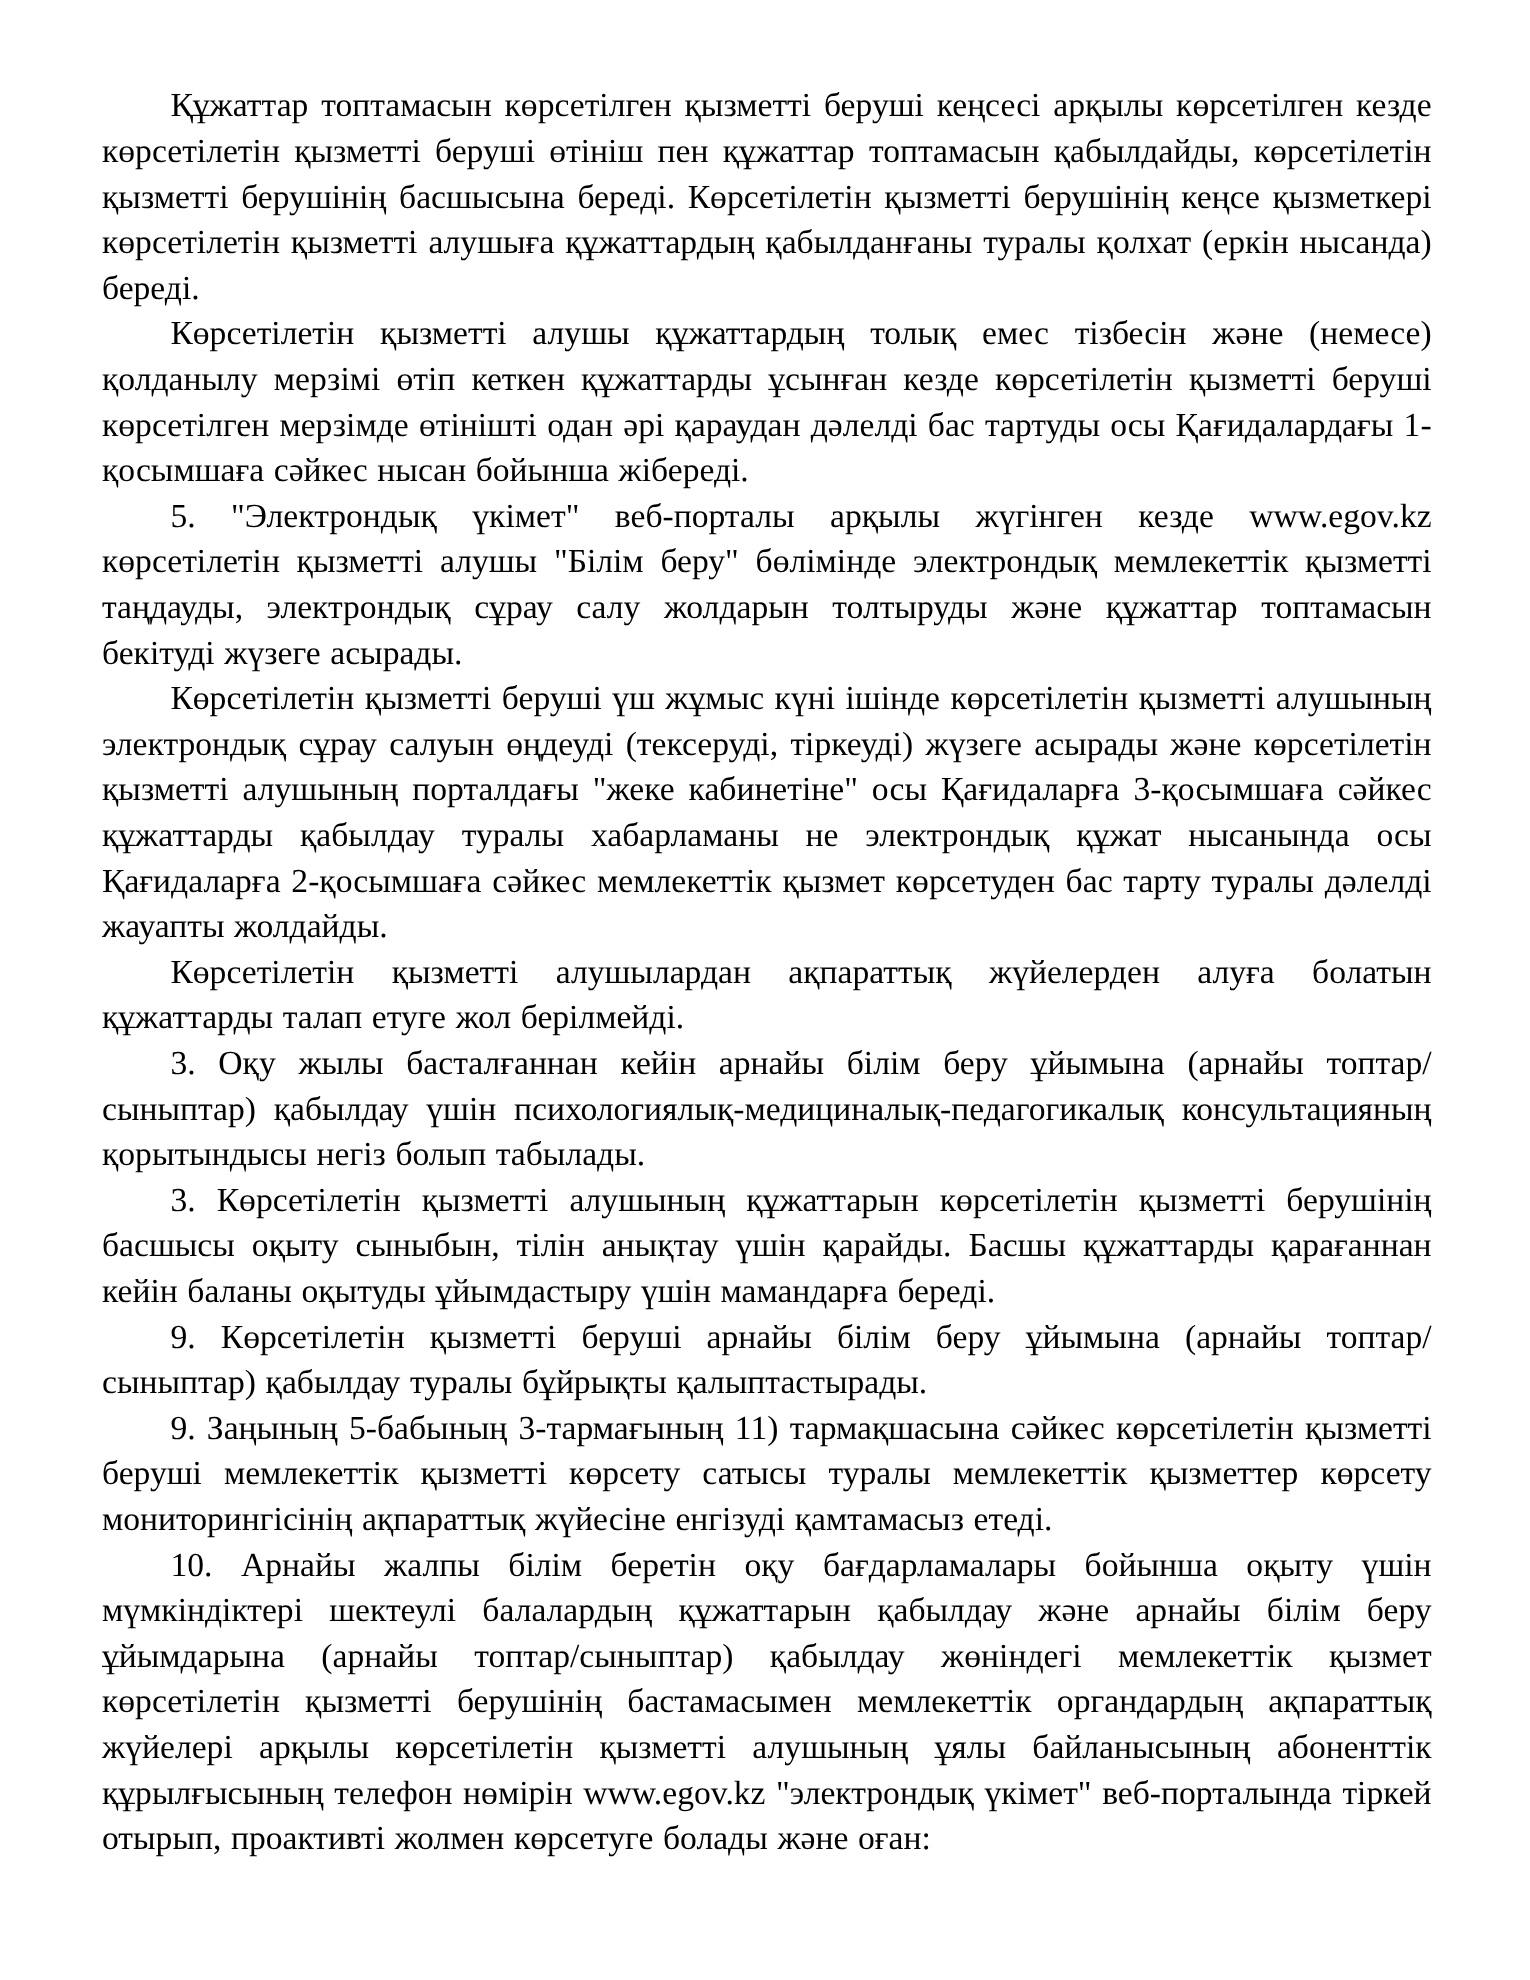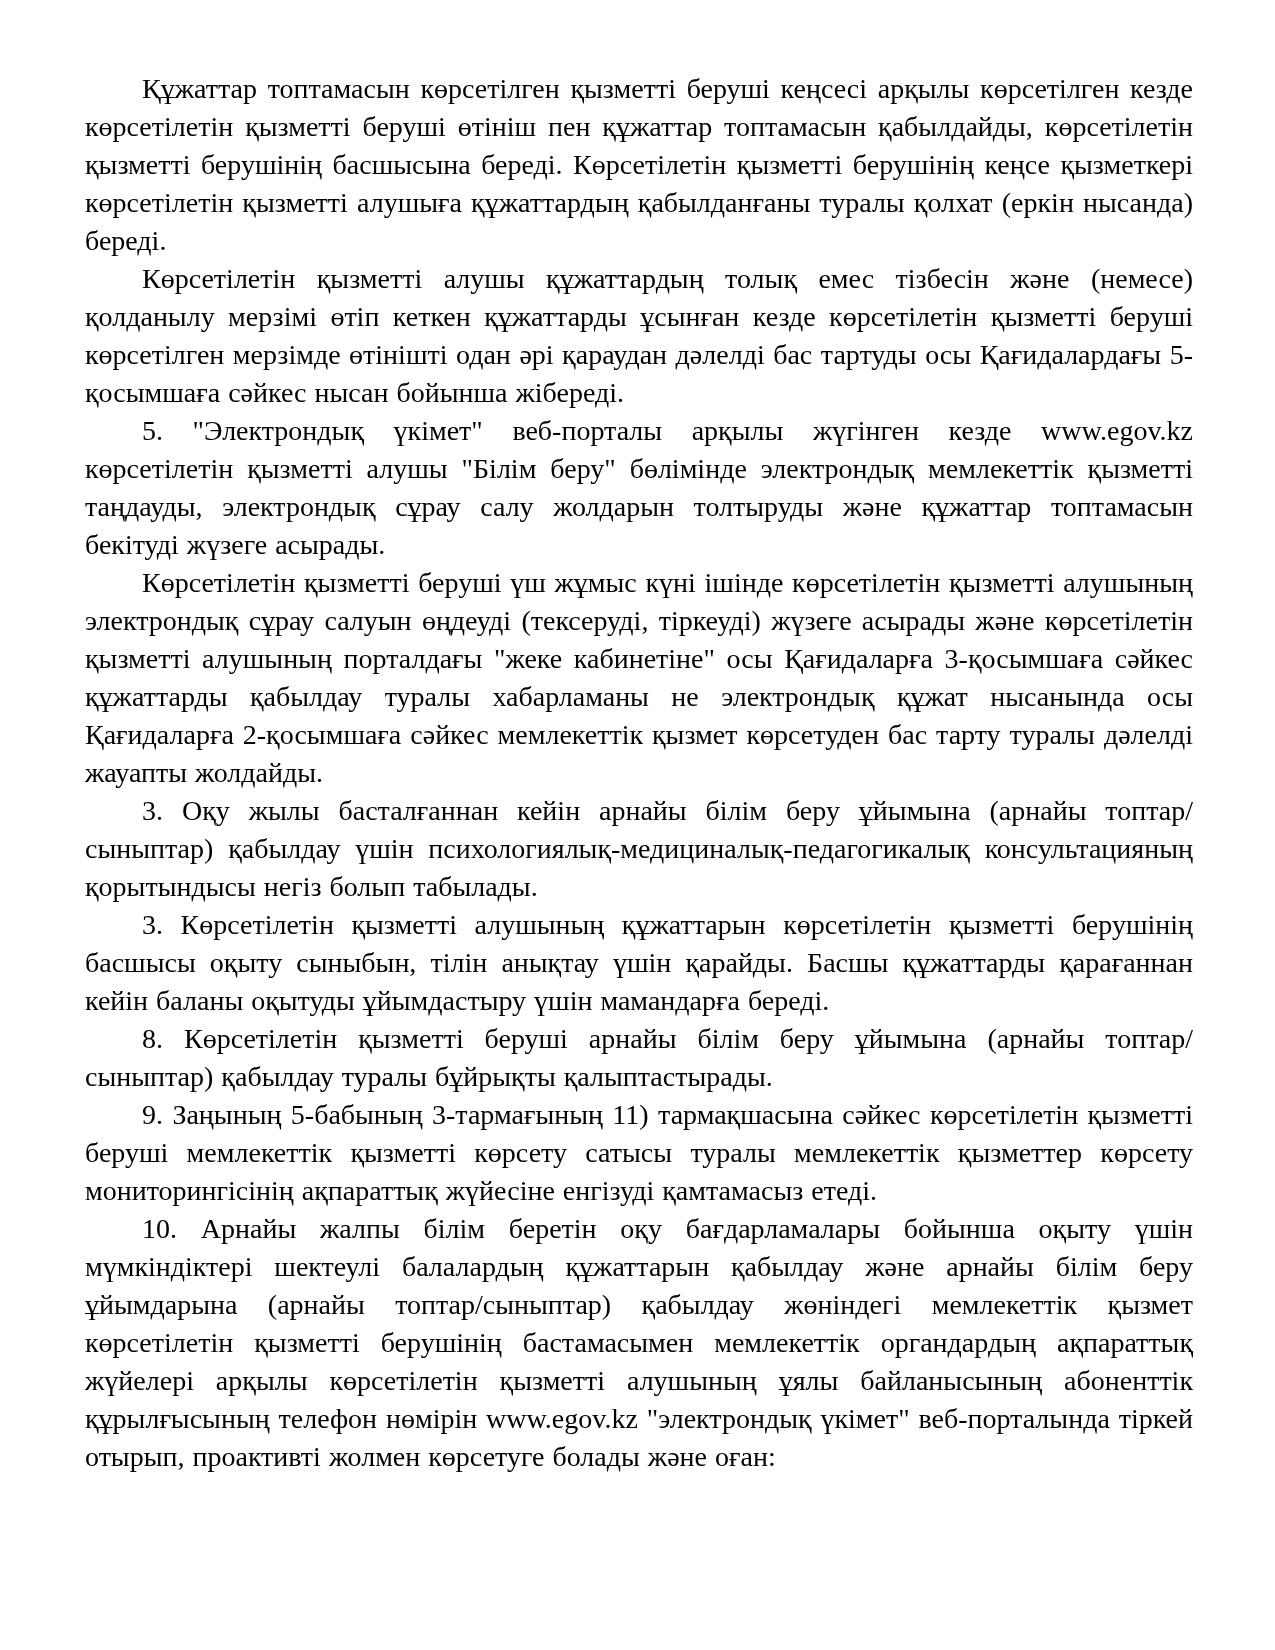--- a/index.html
+++ b/index.html
@@ -34,22 +34,23 @@
     color: #000000;
     word-spacing: 1px;
   }
 </style>
 </head>
 <body>
 
 <div class="page">
   <div class="content">
     <p class="para">Құжаттар топтамасын көрсетілген қызметті беруші кеңсесі арқылы көрсетілген кезде көрсетілетін қызметті беруші өтініш пен құжаттар топтамасын қабылдайды, көрсетілетін қызметті берушінің басшысына береді. Көрсетілетін қызметті берушінің кеңсе қызметкері көрсетілетін қызметті алушыға құжаттардың қабылданғаны туралы қолхат (еркін нысанда) береді.</p>
-    <p class="para">Көрсетілетін қызметті алушы құжаттардың толық емес тізбесін және (немесе) қолданылу мерзімі өтіп кеткен құжаттарды ұсынған кезде көрсетілетін қызметті беруші көрсетілген мерзімде өтінішті одан әрі қараудан дәлелді бас тартуды осы Қағидалардағы 5-қосымшаға сәйкес нысан бойынша жібереді.</p>
+    <p class="para">Көрсетілетін қызметті алушы құжаттардың толық емес тізбесін және (немесе) қолданылу мерзімі өтіп кеткен құжаттарды ұсынған кезде көрсетілетін қызметті беруші көрсетілген мерзімде өтінішті одан әрі қараудан дәлелді бас тартуды осы Қағидалардағы 1-қосымшаға сәйкес нысан бойынша жібереді.</p>
     <p class="para">5. "Электрондық үкімет" веб-порталы арқылы жүгінген кезде www.egov.kz көрсетілетін қызметті алушы "Білім беру" бөлімінде электрондық мемлекеттік қызметті таңдауды, электрондық сұрау салу жолдарын толтыруды және құжаттар топтамасын бекітуді жүзеге асырады.</p>
     <p class="para">Көрсетілетін қызметті беруші үш жұмыс күні ішінде көрсетілетін қызметті алушының электрондық сұрау салуын өңдеуді (тексеруді, тіркеуді) жүзеге асырады және көрсетілетін қызметті алушының порталдағы "жеке кабинетіне" осы Қағидаларға 3-қосымшаға сәйкес құжаттарды қабылдау туралы хабарламаны не электрондық құжат нысанында осы Қағидаларға 2-қосымшаға сәйкес мемлекеттік қызмет көрсетуден бас тарту туралы дәлелді жауапты жолдайды.</p>
+    <p class="para">Көрсетілетін қызметті алушылардан ақпараттық жүйелерден алуға болатын құжаттарды талап етуге жол берілмейді.</p>
     <p class="para">3. Оқу жылы басталғаннан кейін арнайы білім беру ұйымына (арнайы топтар/сыныптар) қабылдау үшін психологиялық-медициналық-педагогикалық консультацияның қорытындысы негіз болып табылады.</p>
     <p class="para">3. Көрсетілетін қызметті алушының құжаттарын көрсетілетін қызметті берушінің басшысы оқыту сыныбын, тілін анықтау үшін қарайды. Басшы құжаттарды қарағаннан кейін баланы оқытуды ұйымдастыру үшін мамандарға береді.</p>
-    <p class="para">8. Көрсетілетін қызметті беруші арнайы білім беру ұйымына (арнайы топтар/сыныптар) қабылдау туралы бұйрықты қалыптастырады.</p>
+    <p class="para">9. Көрсетілетін қызметті беруші арнайы білім беру ұйымына (арнайы топтар/сыныптар) қабылдау туралы бұйрықты қалыптастырады.</p>
     <p class="para">9. Заңының 5-бабының 3-тармағының 11) тармақшасына сәйкес көрсетілетін қызметті беруші мемлекеттік қызметті көрсету сатысы туралы мемлекеттік қызметтер көрсету мониторингісінің ақпараттық жүйесіне енгізуді қамтамасыз етеді.</p>
     <p class="para">10. Арнайы жалпы білім беретін оқу бағдарламалары бойынша оқыту үшін мүмкіндіктері шектеулі балалардың құжаттарын қабылдау және арнайы білім беру ұйымдарына (арнайы топтар/сыныптар) қабылдау жөніндегі мемлекеттік қызмет көрсетілетін қызметті берушінің бастамасымен мемлекеттік органдардың ақпараттық жүйелері арқылы көрсетілетін қызметті алушының ұялы байланысының абоненттік құрылғысының телефон нөмірін www.egov.kz "электрондық үкімет" веб-порталында тіркей отырып, проактивті жолмен көрсетуге болады және оған:</p>
   </div>
 </div>
 
 </body></html>

